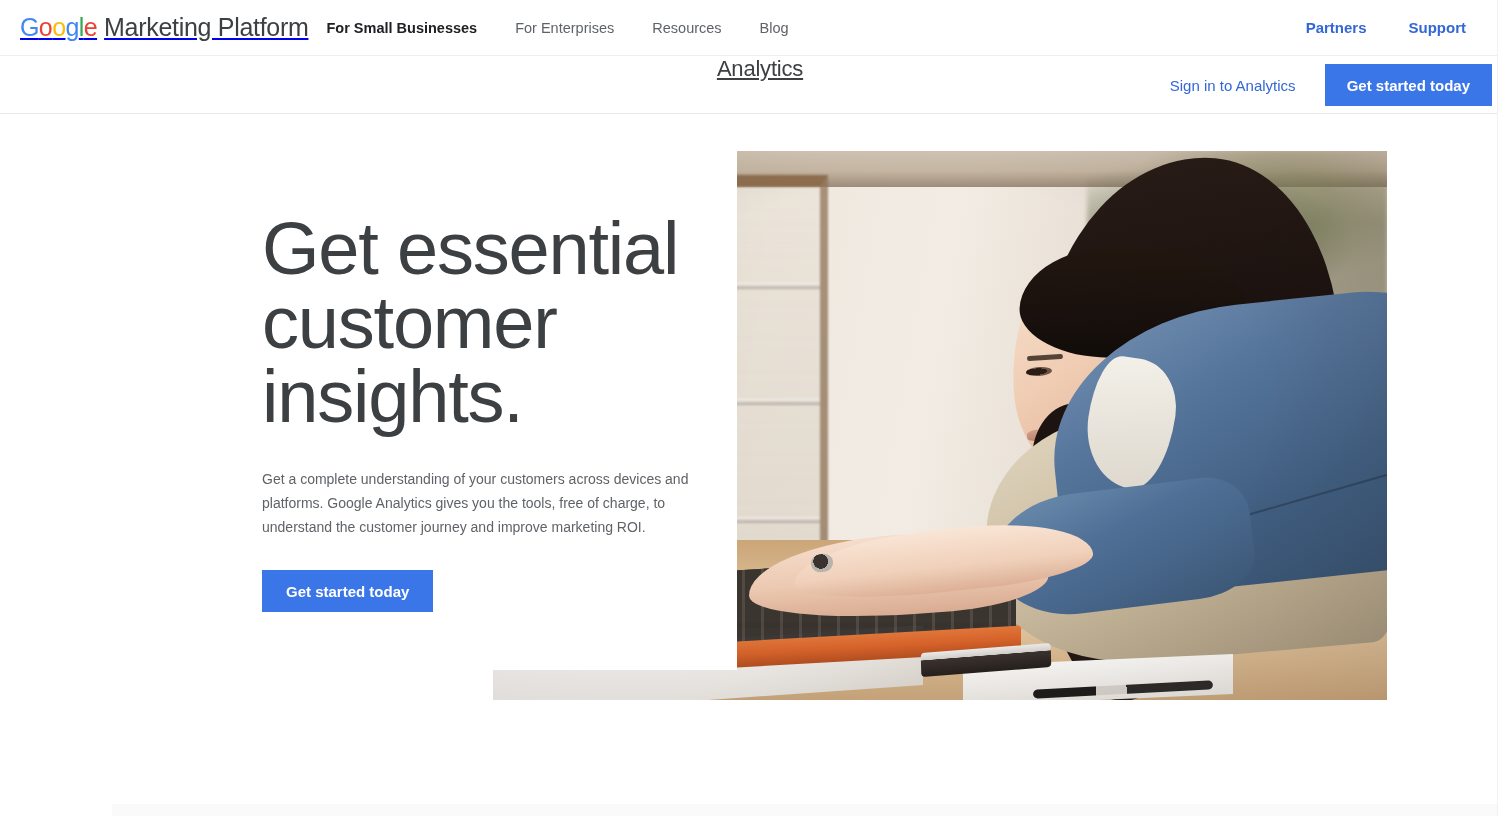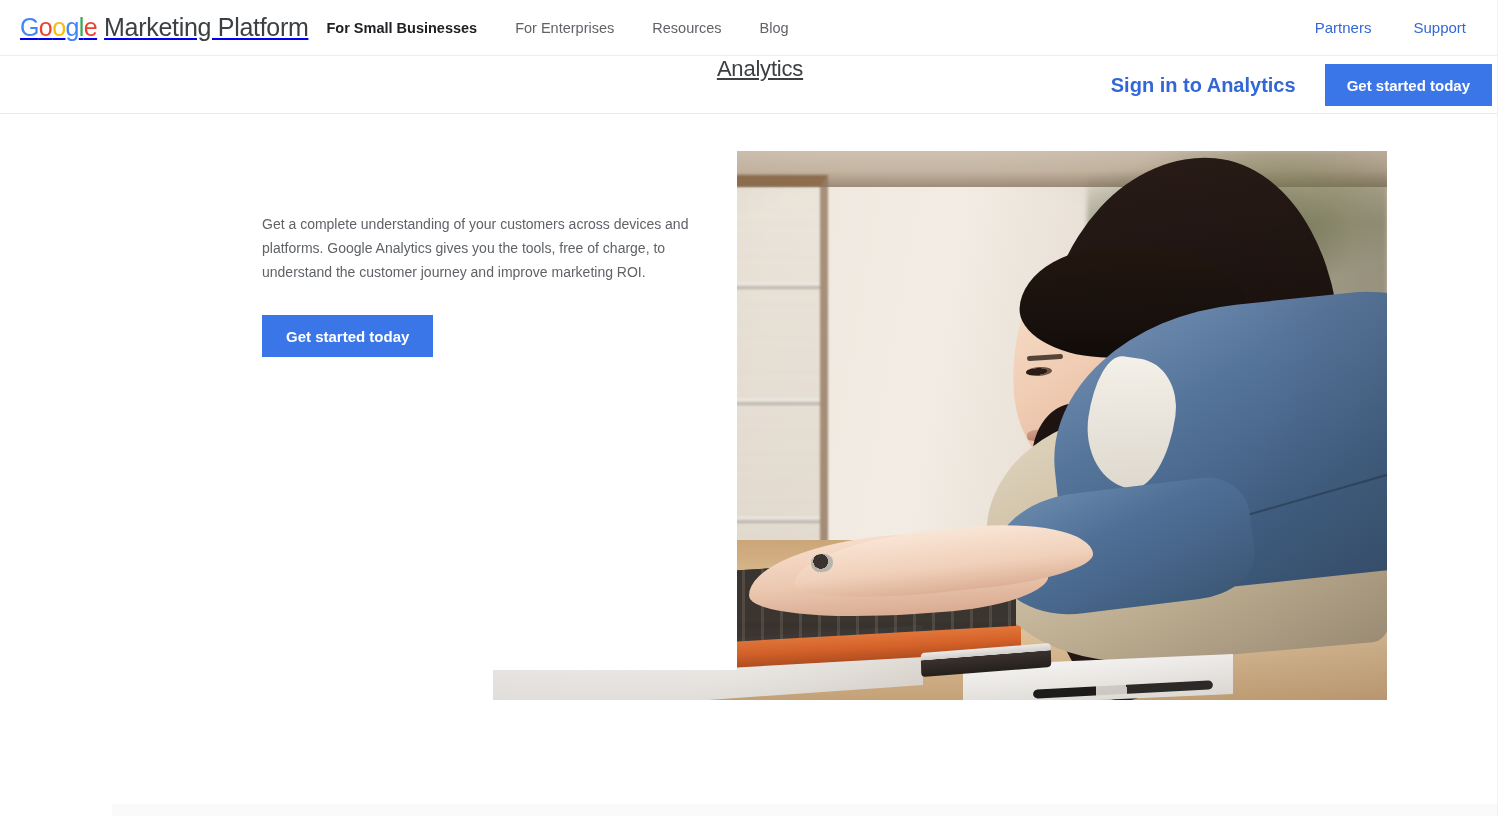--- a/index.html
+++ b/index.html
@@ -65,21 +65,21 @@
     position: absolute;
     right: 34px;
     display: flex;
     align-items: center;
     gap: 42px;
   }
   .platform-right a {
     font-size: 15px;
     color: #3367d6;
     text-decoration: none;
-    font-weight: normal;
+    font-weight: bold;
     white-space: nowrap;
   }
 
   
   .product-bar {
     position: absolute;
     top: 56px; left: 0;
     width: 1500px; height: 58px;
     background: #ffffff;
     border-bottom: 1px solid #e8eaed;
@@ -126,24 +126,24 @@
   }
   .product-right {
     position: absolute;
     right: 0;
     top: 0;
     height: 58px;
     display: flex;
     align-items: center;
   }
   .signin-link {
-    font-size: 20px;
+    font-size: 15px;
     color: #3367d6;
     text-decoration: none;
-    font-weight: bold;
+    font-weight: normal;
     margin-right: 29px;
     white-space: nowrap;
   }
   .cta-top {
     height: 42px;
     background: #3b76e8;
     color: #ffffff;
     font-size: 15px;
     font-weight: bold;
     border: none;
@@ -538,19 +538,20 @@
       <div class="ph-phone"></div>
       <div class="ph-pen"></div>
 
       <div class="ph-vignette"></div>
     </div>
   </div>
 
   <div class="hero-white-block"></div>
 
   <div class="hero-copy">
+    <h1 class="hero-heading">Get essential customer insights.</h1>
     <p class="hero-sub">Get a complete understanding of your customers across devices and platforms. Google Analytics gives you the tools, free of charge, to understand the customer journey and improve marketing ROI.</p>
     <button class="cta-hero">Get started today</button>
   </div>
 </section>
 
 <div class="lower-band"></div>
 <div class="page-scroll-edge"></div>
 
 </body></html>

